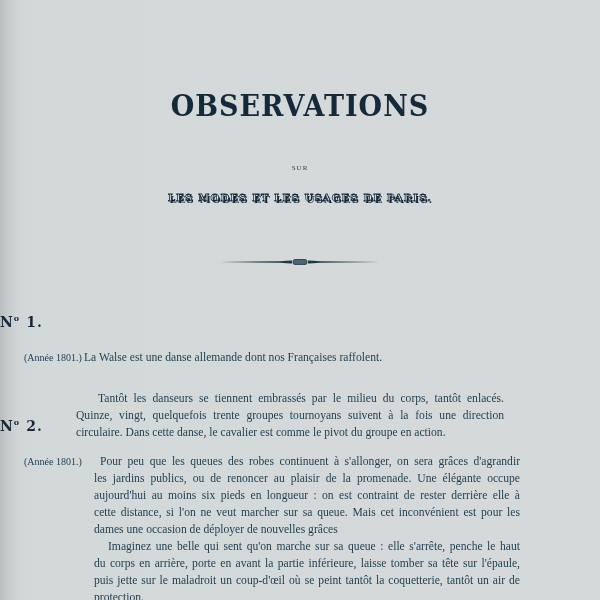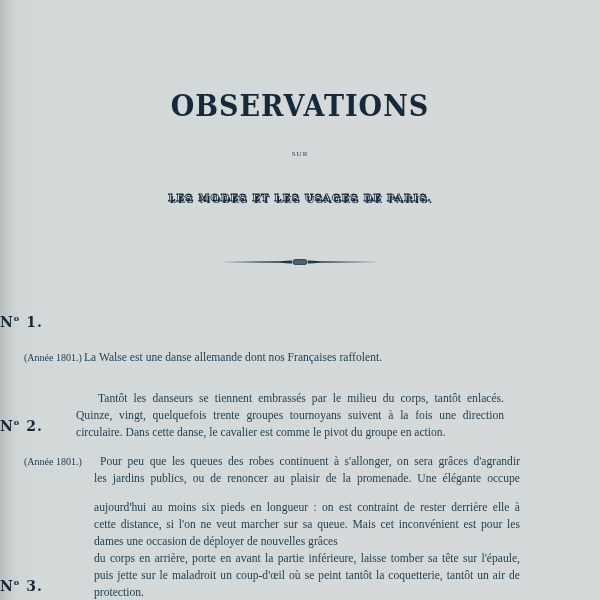--- a/index.html
+++ b/index.html
@@ -9,21 +9,21 @@
     font-family: "Liberation Serif", "DejaVu Serif", serif;
     color: #1d3a4a;
   }
   .page { position: absolute; inset: 0; }
   .title {
     position: absolute; top: 90px; left: 0; width: 600px; text-align: center;
     font-family: "DejaVu Serif", serif; font-weight: 900; font-size: 27px;
     letter-spacing: 1px; color: #16293a; transform: scaleY(1.12);
   }
   .sur {
-    position: absolute; top: 150px; left: 0; width: 600px; text-align: center;
+    position: absolute; top: 164px; left: 0; width: 600px; text-align: center;
     font-size: 7px; letter-spacing: 1px; color: #2a4655;
   }
   .subtitle {
     position: absolute; top: 192px; left: 0; width: 600px; text-align: center;
     font-family: "DejaVu Serif", serif; font-weight: bold; font-size: 10px;
     letter-spacing: 1.2px; color: #dfe4e4;
     -webkit-text-stroke: 0.8px #16293a;
     text-shadow: 1.5px 1.5px 0 #16293a;
   }
   .ornament { position: absolute; top: 257px; left: 220px; width: 160px; height: 10px; }
@@ -69,25 +69,23 @@
     <span class="line last" style="margin-left:-8px;">circulaire. Dans cette danse, le cavalier est comme le pivot du groupe en action.</span>
   </div>
 
   <div class="num" style="top:417px;">
     <span>N</span><sup>o</sup><span>2.</span>
   </div>
   <div class="year" style="top:456px;">(Année 1801.)</div>
   <div class="para" style="top:453px; left:100px; width:420px;">
     <span class="line">Pour peu que les queues des robes continuent à s'allonger, on sera grâces d'agrandir</span>
     <span class="line" style="margin-left:-6px; width:426px;">les jardins publics, ou de renoncer au plaisir de la promenade. Une élégante occupe</span>
-    <span class="line" style="margin-left:-6px; width:426px;margin-top:12px;">aujourd'hui au moins six pieds en longueur : on est contraint de rester derrière elle à</span>
+    <span class="line" style="margin-left:-6px; width:426px;">aujourd'hui au moins six pieds en longueur : on est contraint de rester derrière elle à</span>
     <span class="line" style="margin-left:-6px; width:426px;">cette distance, si l'on ne veut marcher sur sa queue. Mais cet inconvénient est pour les</span>
     <span class="line last" style="margin-left:-6px;">dames une occasion de déployer de nouvelles grâces</span>
+    <span class="line" style="padding-left:8px;">Imaginez une belle qui sent qu'on marche sur sa queue : elle s'arrête, penche le haut</span>
     <span class="line" style="margin-left:-6px; width:426px;">du corps en arrière, porte en avant la partie inférieure, laisse tomber sa tête sur l'épaule,</span>
     <span class="line" style="margin-left:-6px; width:426px;">puis jette sur le maladroit un coup-d'œil où se peint tantôt la coquetterie, tantôt un air de</span>
     <span class="line last" style="margin-left:-6px;">protection.</span>
   </div>
 
-  <div class="num" style="top:577px;">
-    <span>N</span><sup>o</sup><span>3.</span>
-  </div>
 
 </div>
 
 </body></html>

